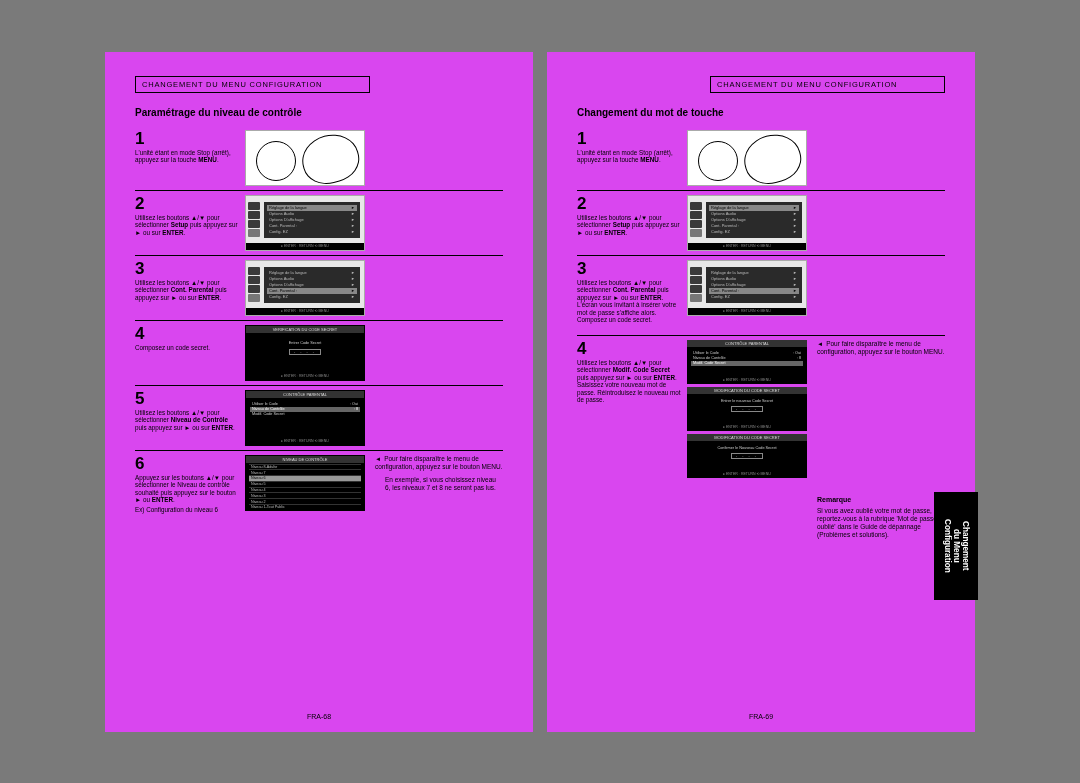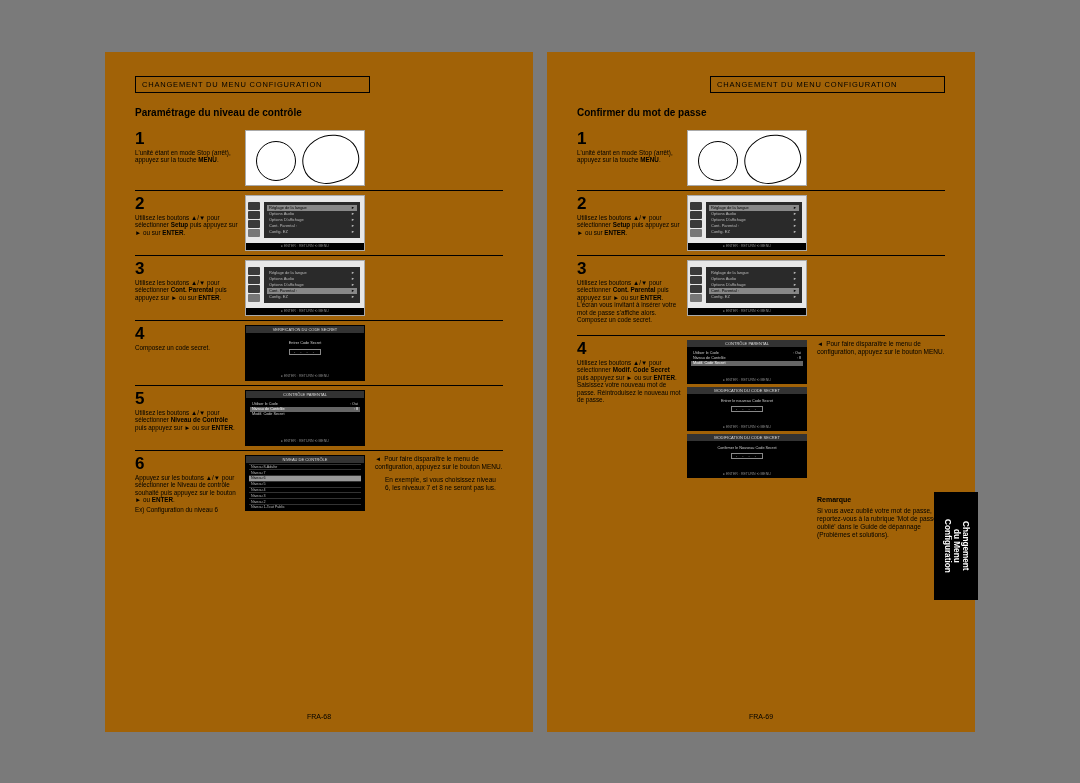--- a/index.html
+++ b/index.html
@@ -9,21 +9,21 @@
     background: #7a7a7a;
     font-family: Arial, Helvetica, sans-serif;
     display: flex;
     justify-content: center;
     align-items: center;
     gap: 14px;
   }
   .page {
     width: 428px;
     height: 680px;
-    background: #a16207;
+    background: #d946ef;
     position: relative;
     padding: 24px 30px 18px 30px;
     font-size: 7px;
     color: #000;
   }
   .page-header {
     border: 1px solid #000;
     padding: 3px 6px;
     font-size: 7.5px;
     letter-spacing: 0.8px;
@@ -339,21 +339,21 @@
       <div style="height:5px;"></div>
       <div style="padding-left:10px;">En exemple, si vous choisissez niveau 6, les niveaux 7 et 8 ne seront pas lus.</div>
     </div>
   </div>
 
   <div class="page-footer">FRA-68</div>
 </div>
 
 <div class="page page-right">
   <div class="page-header">CHANGEMENT DU MENU CONFIGURATION</div>
-  <div class="section-title">Confirmer du mot de passe</div>
+  <div class="section-title">Changement du mot de touche</div>
 
   <div class="step-row">
     <div class="step-left">
       <div class="step-num">1</div>
       <div class="step-text">
         <span>L'unité étant en mode Stop (arrêt), appuyez sur la touche </span><b>MENU</b><span>.</span>
       </div>
     </div>
     <div class="step-img">
         <div class="remote-graphic"></div>

